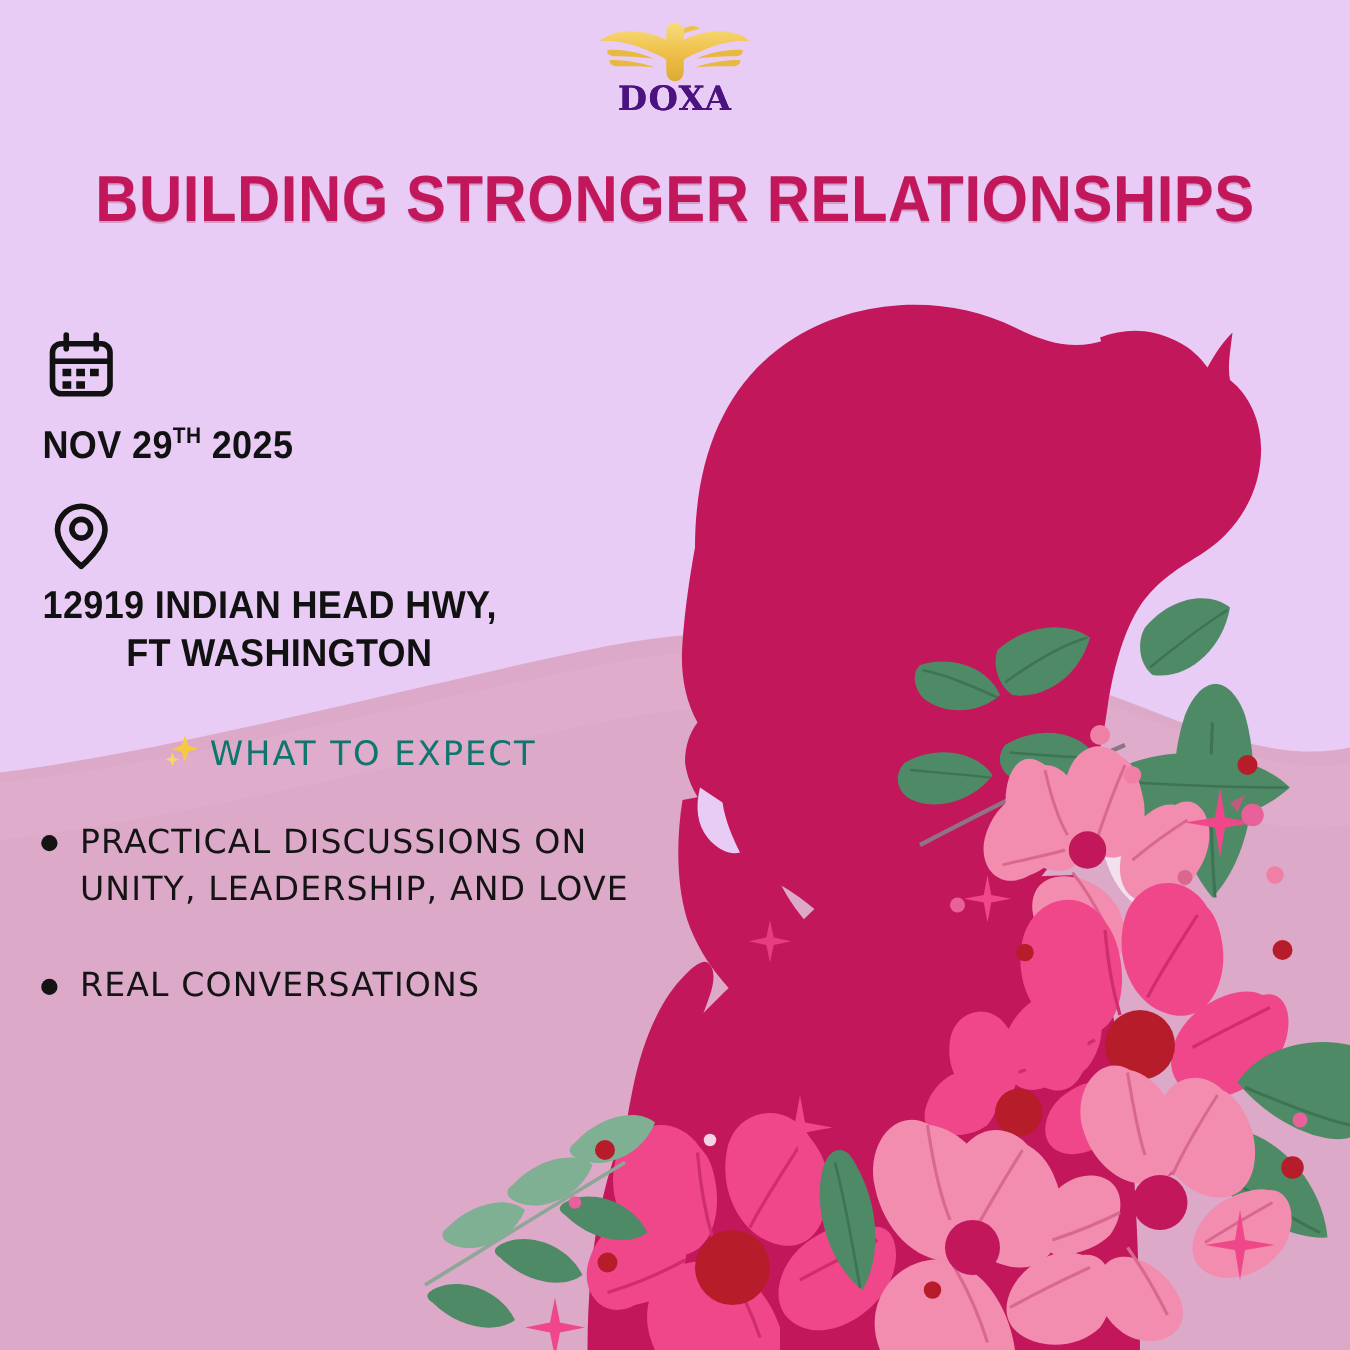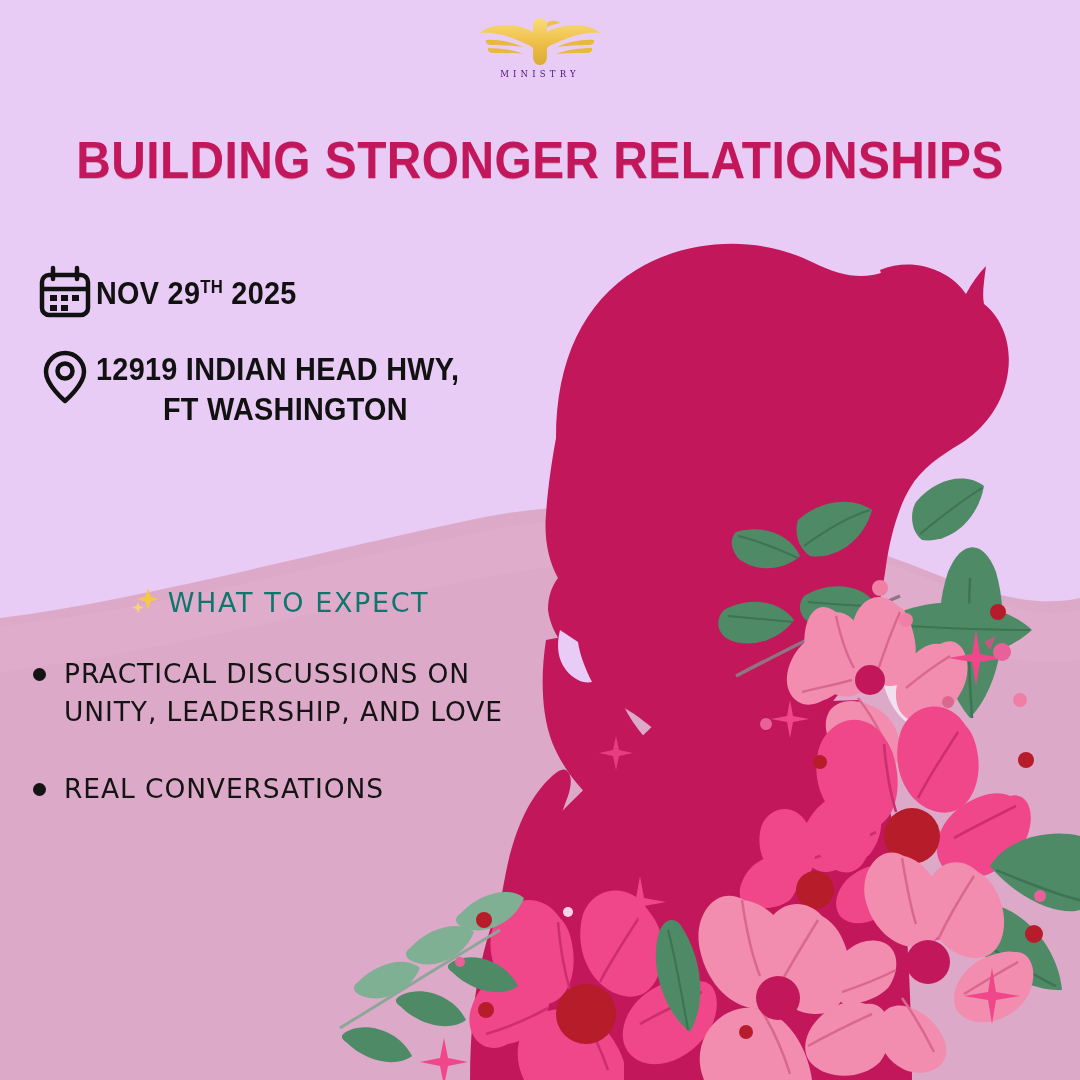--- a/index.html
+++ b/index.html
@@ -90,20 +90,21 @@
     position: absolute;
     top: 262px;
     left: 34px;
     z-index: 20;
     width: 500px;
   }
   .detail-row {
     display: flex;
     align-items: flex-start;
     margin-bottom: 22px;
+    flex-direction: column;
   }
   .detail-icon {
     width: 62px;
     min-width: 62px;
     height: 62px;
     display: flex;
     align-items: center;
     justify-content: center;
   }
   .detail-text {
@@ -422,21 +423,21 @@
           <stop offset="100%" stop-color="#DCAA33"></stop>
         </linearGradient>
       </defs>
       <path d="M62,6 C58,6 55,9 55,14 L55,20 C48,16 38,13 26,13 C16,13 7,16 2,21 C12,20 24,22 34,26 C44,30 52,33 55,36 L55,44 C55,50 58,53 62,53 C66,53 69,50 69,44 L69,36 C72,33 80,30 90,26 C100,22 112,20 122,21 C117,16 108,13 98,13 C86,13 76,16 69,20 L69,14 C69,9 66,6 62,6 Z" fill="url(#dg)"></path>
       <path d="M8,28 C20,27 34,30 45,35 C38,34 26,33 14,33 C10,33 7,31 8,28 Z" fill="#E7B93F"></path>
       <path d="M116,28 C104,27 90,30 79,35 C86,34 98,33 110,33 C114,33 117,31 116,28 Z" fill="#E7B93F"></path>
       <path d="M10,36 C22,36 36,38 46,42 C38,41 26,41 16,41 C12,41 9,39 10,36 Z" fill="#E7B93F"></path>
       <path d="M114,36 C102,36 88,38 78,42 C86,41 98,41 108,41 C112,41 115,39 114,36 Z" fill="#E7B93F"></path>
       <path d="M69,11 C73,8 79,8 82,11 C78,12 73,13 69,15 Z" fill="#EFC14A"></path>
     </svg>
-    <div class="logo-sub2">MINISTRY</div>
+    <div class="logo-word">DOXA</div>
   </div>
 
   <div class="headline">BUILDING STRONGER RELATIONSHIPS</div>
 
   <div class="details">
 
     <div class="detail-row">
       <div class="detail-icon">
         <svg width="56" height="56" viewBox="0 0 56 56">
           <rect x="5" y="10" width="46" height="40" rx="7" fill="none" stroke="#111" stroke-width="4.5"></rect>

